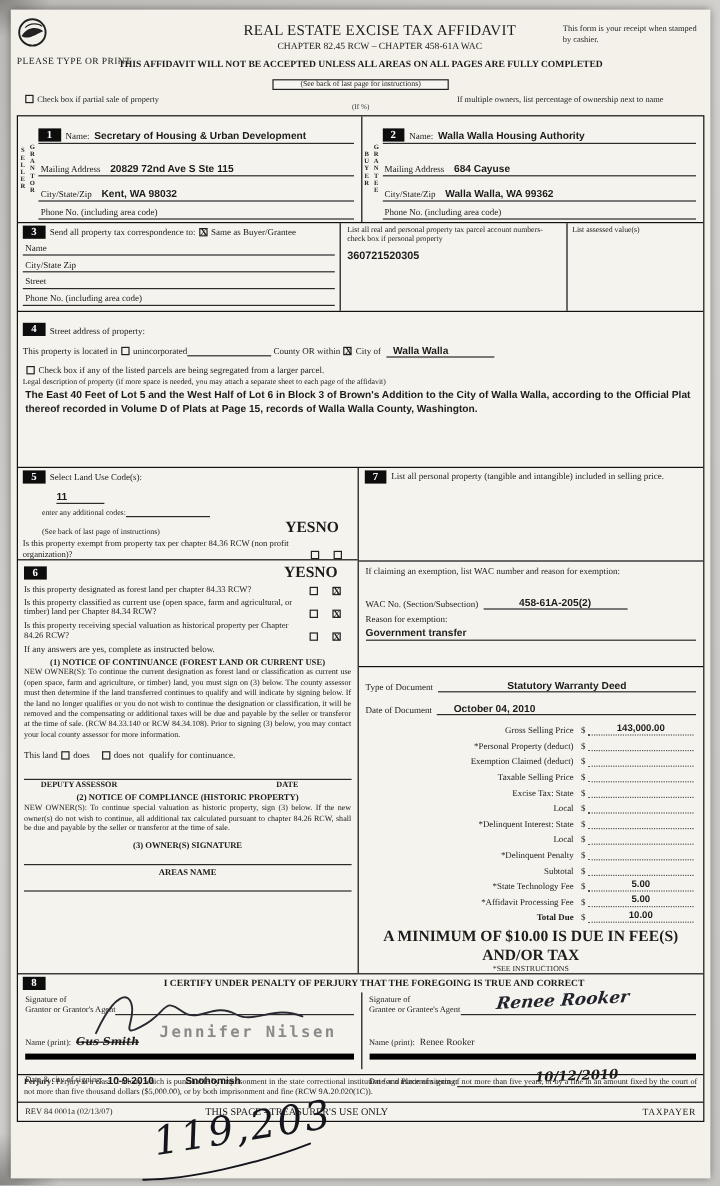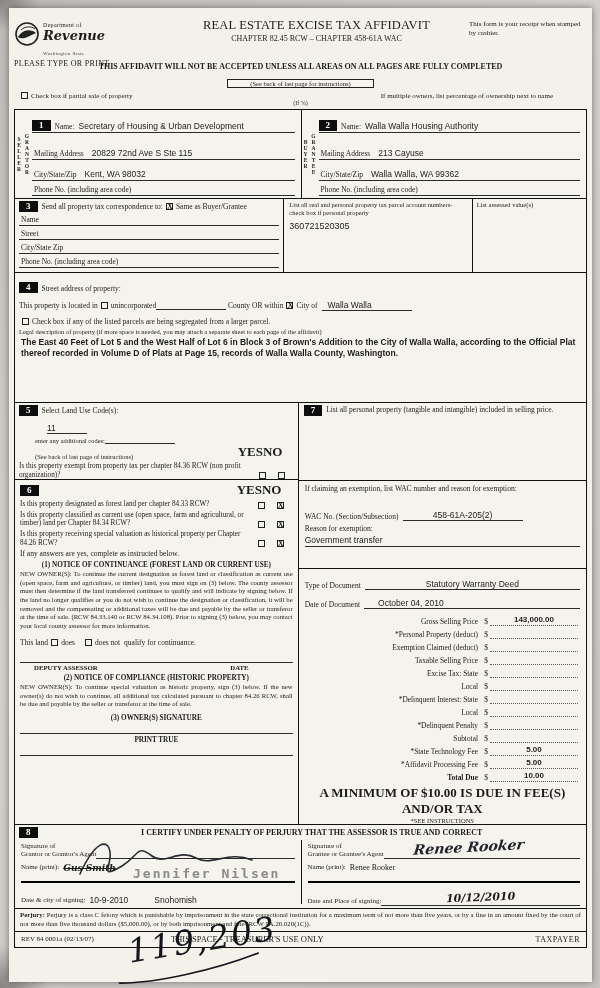--- a/index.html
+++ b/index.html
@@ -26,21 +26,21 @@
   .banner{text-align:center;font-size:8px;font-weight:bold;margin-top:-6px}
   .banner-sub-row{text-align:center;margin-top:1px}
   .banner-sub{display:inline-block;border:1px solid #222;font-size:6.5px;padding:0 22px;background:#f7f5ef}
   .cbrow{display:flex;align-items:flex-start;font-size:7px;margin-top:2px;padding:0 4px}
   .cbrow .sp{flex:1}
   .ifpc{text-align:center;font-size:6px;color:#333;height:8px}
 
   
   .lab{font-size:7.5px}
   .fp{font-size:6.5px}
-  .val{font-family:"Liberation Sans",sans-serif;font-weight:normal;font-size:8.5px}
+  .val{font-family:"Liberation Sans",sans-serif;font-weight:bold;font-size:8.5px}
   .cb{display:inline-block;width:7px;height:7px;border:1px solid #222;margin:0 3px;font-size:8px;line-height:6px;text-align:center;font-weight:bold;vertical-align:-1px;overflow:visible;flex:none}
   .numbox{display:inline-block;background:#0d0d0d;color:#fff;font-weight:bold;font-size:9px;line-height:11px;padding:0 7px;margin-right:4px;flex:none}
   .u{border-bottom:1px solid #2b2b2b}
   .fline{display:flex;align-items:flex-end;border-bottom:1px solid #2b2b2b;padding:0 2px 1px 2px;min-height:12px}
   .grow{flex:1}
 
   
   .formbox{border:1.5px solid #111;margin-top:1px;background:#f5f3ed}
   .bt{border-top:1.2px solid #111}
   .bl{border-left:1.2px solid #111}
@@ -90,21 +90,21 @@
   .seeins{text-align:center;font-size:6.5px}
 
   .r8{height:84px}
   .certify{display:flex;align-items:center;padding:2px 4px}
   .certify .ct{flex:1;text-align:center;font-weight:bold;font-size:8px}
   .sigcols{display:flex;height:64px}
   .sigcol{width:50%;padding:2px 6px;position:relative}
   .siglab{font-size:7px;line-height:1.2}
   .sigrow{display:flex;align-items:flex-end}
   .sigrow .line{flex:1;border-bottom:1px solid #2b2b2b;height:14px}
-  .nprow{display:flex;align-items:flex-start;border-bottom:2px solid #000000;margin-top:4px;min-height:12px}
+  .nprow{display:flex;align-items:center;border-bottom:5px solid #000000;margin-top:14px;min-height:12px}
   .daterow{display:flex;align-items:flex-end;margin-top:4px;min-height:12px}
   .struck{text-decoration:line-through;font-style:italic;font-family:"DejaVu Serif",serif;font-weight:bold;font-size:9px}
   .dotmatrix{position:absolute;left:118px;top:26px;font-family:"DejaVu Sans Mono",monospace;font-size:13px;letter-spacing:2px;color:#8a8a8a;font-weight:bold}
   .cursive{font-family:"DejaVu Serif",serif;font-style:italic;transform:skewX(-10deg) rotate(-3deg);display:inline-block}
   .scrawl{position:absolute;pointer-events:none}
   .hand-date{font-family:"DejaVu Serif",serif;font-style:italic;font-weight:bold;font-size:11px;transform:rotate(-2deg);display:inline-block}
 
   .perjury{padding:2px 5px;font-size:6.8px;line-height:1.3;text-align:justify}
   .footer{display:flex;align-items:center;border-top:1.5px solid #111;padding:2px 6px;height:16px}
   .footer .rev{width:150px;font-size:7px}
@@ -124,25 +124,20 @@
 
     <div class="hdr">
       <div class="logo">
         <span>
           <svg width="26" height="26" viewBox="0 0 26 26">
             <circle cx="13" cy="13" r="11" fill="none" stroke="#222" stroke-width="1.6"></circle>
             <path d="M4 16 C9 8, 17 8, 22 12 C17 14, 9 20, 4 16 Z" fill="#222"></path>
             <path d="M7 9 C11 5, 18 5, 21 8" fill="none" stroke="#222" stroke-width="1"></path>
           </svg>
         </span>
-        <span class="logo-text">
-          <span class="lg1">Department of</span>
-          <span class="lg2" style="display:block">Revenue</span>
-          <span class="lg3">Washington State</span>
-        </span>
       </div>
       <div class="hdr-c">
         <div class="title">REAL ESTATE EXCISE TAX AFFIDAVIT</div>
         <div class="subtitle">CHAPTER 82.45 RCW – CHAPTER 458-61A WAC</div>
       </div>
       <div class="hdr-r">This form is your receipt when stamped by cashier.</div>
     </div>
 
     <div class="ptop-row">
         <span class="ptop">PLEASE TYPE OR PRINT</span>
@@ -193,21 +188,21 @@
             <span class="vword">GRANTEE</span>
           </div>
           <div class="hcontent">
             <div class="name-row">
               <span class="numbox">2</span>
               <span class="lab">Name:</span>&nbsp;
               <span class="val">Walla Walla Housing Authority</span>
             </div>
             <div class="fline mt10">
               <span class="lab">Mailing Address</span>&nbsp;&nbsp;
-              <span class="val">213 Cayuse</span><span class="grow"></span>
+              <span class="val">684 Cayuse</span><span class="grow"></span>
             </div>
             <div class="fline mt3">
               <span class="lab">City/State/Zip</span>&nbsp;&nbsp;
               <span class="val">Walla Walla, WA 99362</span><span class="grow"></span>
             </div>
             <div class="fline mt3">
               <span class="lab">Phone No. (including area code)</span>
               <span class="grow"></span>
             </div>
           </div>
@@ -220,25 +215,25 @@
             <span class="numbox">3</span>
             <span class="lab">Send all property tax correspondence to:</span>
             <span class="cb">X</span>
             <span class="lab">Same as Buyer/Grantee</span>
           </div>
           <div class="fline mt3">
               <span class="lab">Name</span>
               <span class="grow"></span>
             </div>
           <div class="fline mt3">
+              <span class="lab">City/State Zip</span>
+              <span class="grow"></span>
+            </div>
+          <div class="fline mt3">
               <span class="lab">Street</span>
-              <span class="grow"></span>
-            </div>
-          <div class="fline mt3">
-              <span class="lab">City/State Zip</span>
               <span class="grow"></span>
             </div>
           <div class="fline mt3">
               <span class="lab">Phone No. (including area code)</span>
               <span class="grow"></span>
             </div>
         </div>
         <div class="r3-m bl">
           <div class="fp" style="line-height:1.25">List all real and personal property tax parcel account numbers-check box if personal property</div>
           <div style="margin-top:4px;display:flex;align-items:center">
@@ -352,21 +347,21 @@
             <div class="dep-row">
               <span>DEPUTY ASSESSOR</span>
               <span class="grow"></span>
               <span>DATE</span>
               <span style="width:30px"></span>
             </div>
             <div class="ntitle">(2) NOTICE OF COMPLIANCE (HISTORIC PROPERTY)</div>
             <div class="npara">NEW OWNER(S): To continue special valuation as historic property, sign (3) below. If the new owner(s) do not wish to continue, all additional tax calculated pursuant to chapter 84.26 RCW, shall be due and payable by the seller or transferor at the time of sale.</div>
             <div class="ntitle" style="margin-top:5px">(3) OWNER(S) SIGNATURE</div>
             <div class="sigline"></div>
-            <div class="ntitle" style="margin-top:2px">PRINT TRUE</div>
+            <div class="ntitle" style="margin-top:2px">AREAS NAME</div>
             <div class="sigline"></div>
           </div>
         </div>
 
         <div class="col-r bl">
           <div class="s7">
             <div class="s7-box1">
               <span class="numbox">7</span>
               <span class="lab" style="line-height:1.3">List all personal property (tangible and intangible) included in selling price.</span>
             </div>
@@ -458,21 +453,21 @@
             </div>
             <div class="minnote">A MINIMUM OF $10.00 IS DUE IN FEE(S) AND/OR TAX</div>
             <div class="seeins">*SEE INSTRUCTIONS</div>
           </div>
         </div>
       </div>
 
       <div class="r8 bt">
         <div class="certify">
           <span class="numbox">8</span>
-          <span class="ct">I CERTIFY UNDER PENALTY OF PERJURY THAT THE ASSESSOR IS TRUE AND CORRECT</span>
+          <span class="ct">I CERTIFY UNDER PENALTY OF PERJURY THAT THE FOREGOING IS TRUE AND CORRECT</span>
         </div>
         <div class="sigcols">
           <div class="sigcol">
             <div class="sigrow">
               <span class="siglab"><span>Signature of</span><br>
               <span>Grantor or Grantor's Agent</span></span>
               <span class="line"></span>
             </div>
             <svg class="scrawl" style="left:55px;top:-4px" width="190" height="46" viewBox="0 0 190 46">
               <path d="M10 38 C25 5, 38 2, 40 16 C42 30, 28 44, 52 30 C70 19, 66 8, 82 20 C95 30, 108 12, 126 22 C142 31, 158 14, 182 24" fill="none" stroke="#2a2a33" stroke-width="1.6" stroke-linecap="round"></path>

